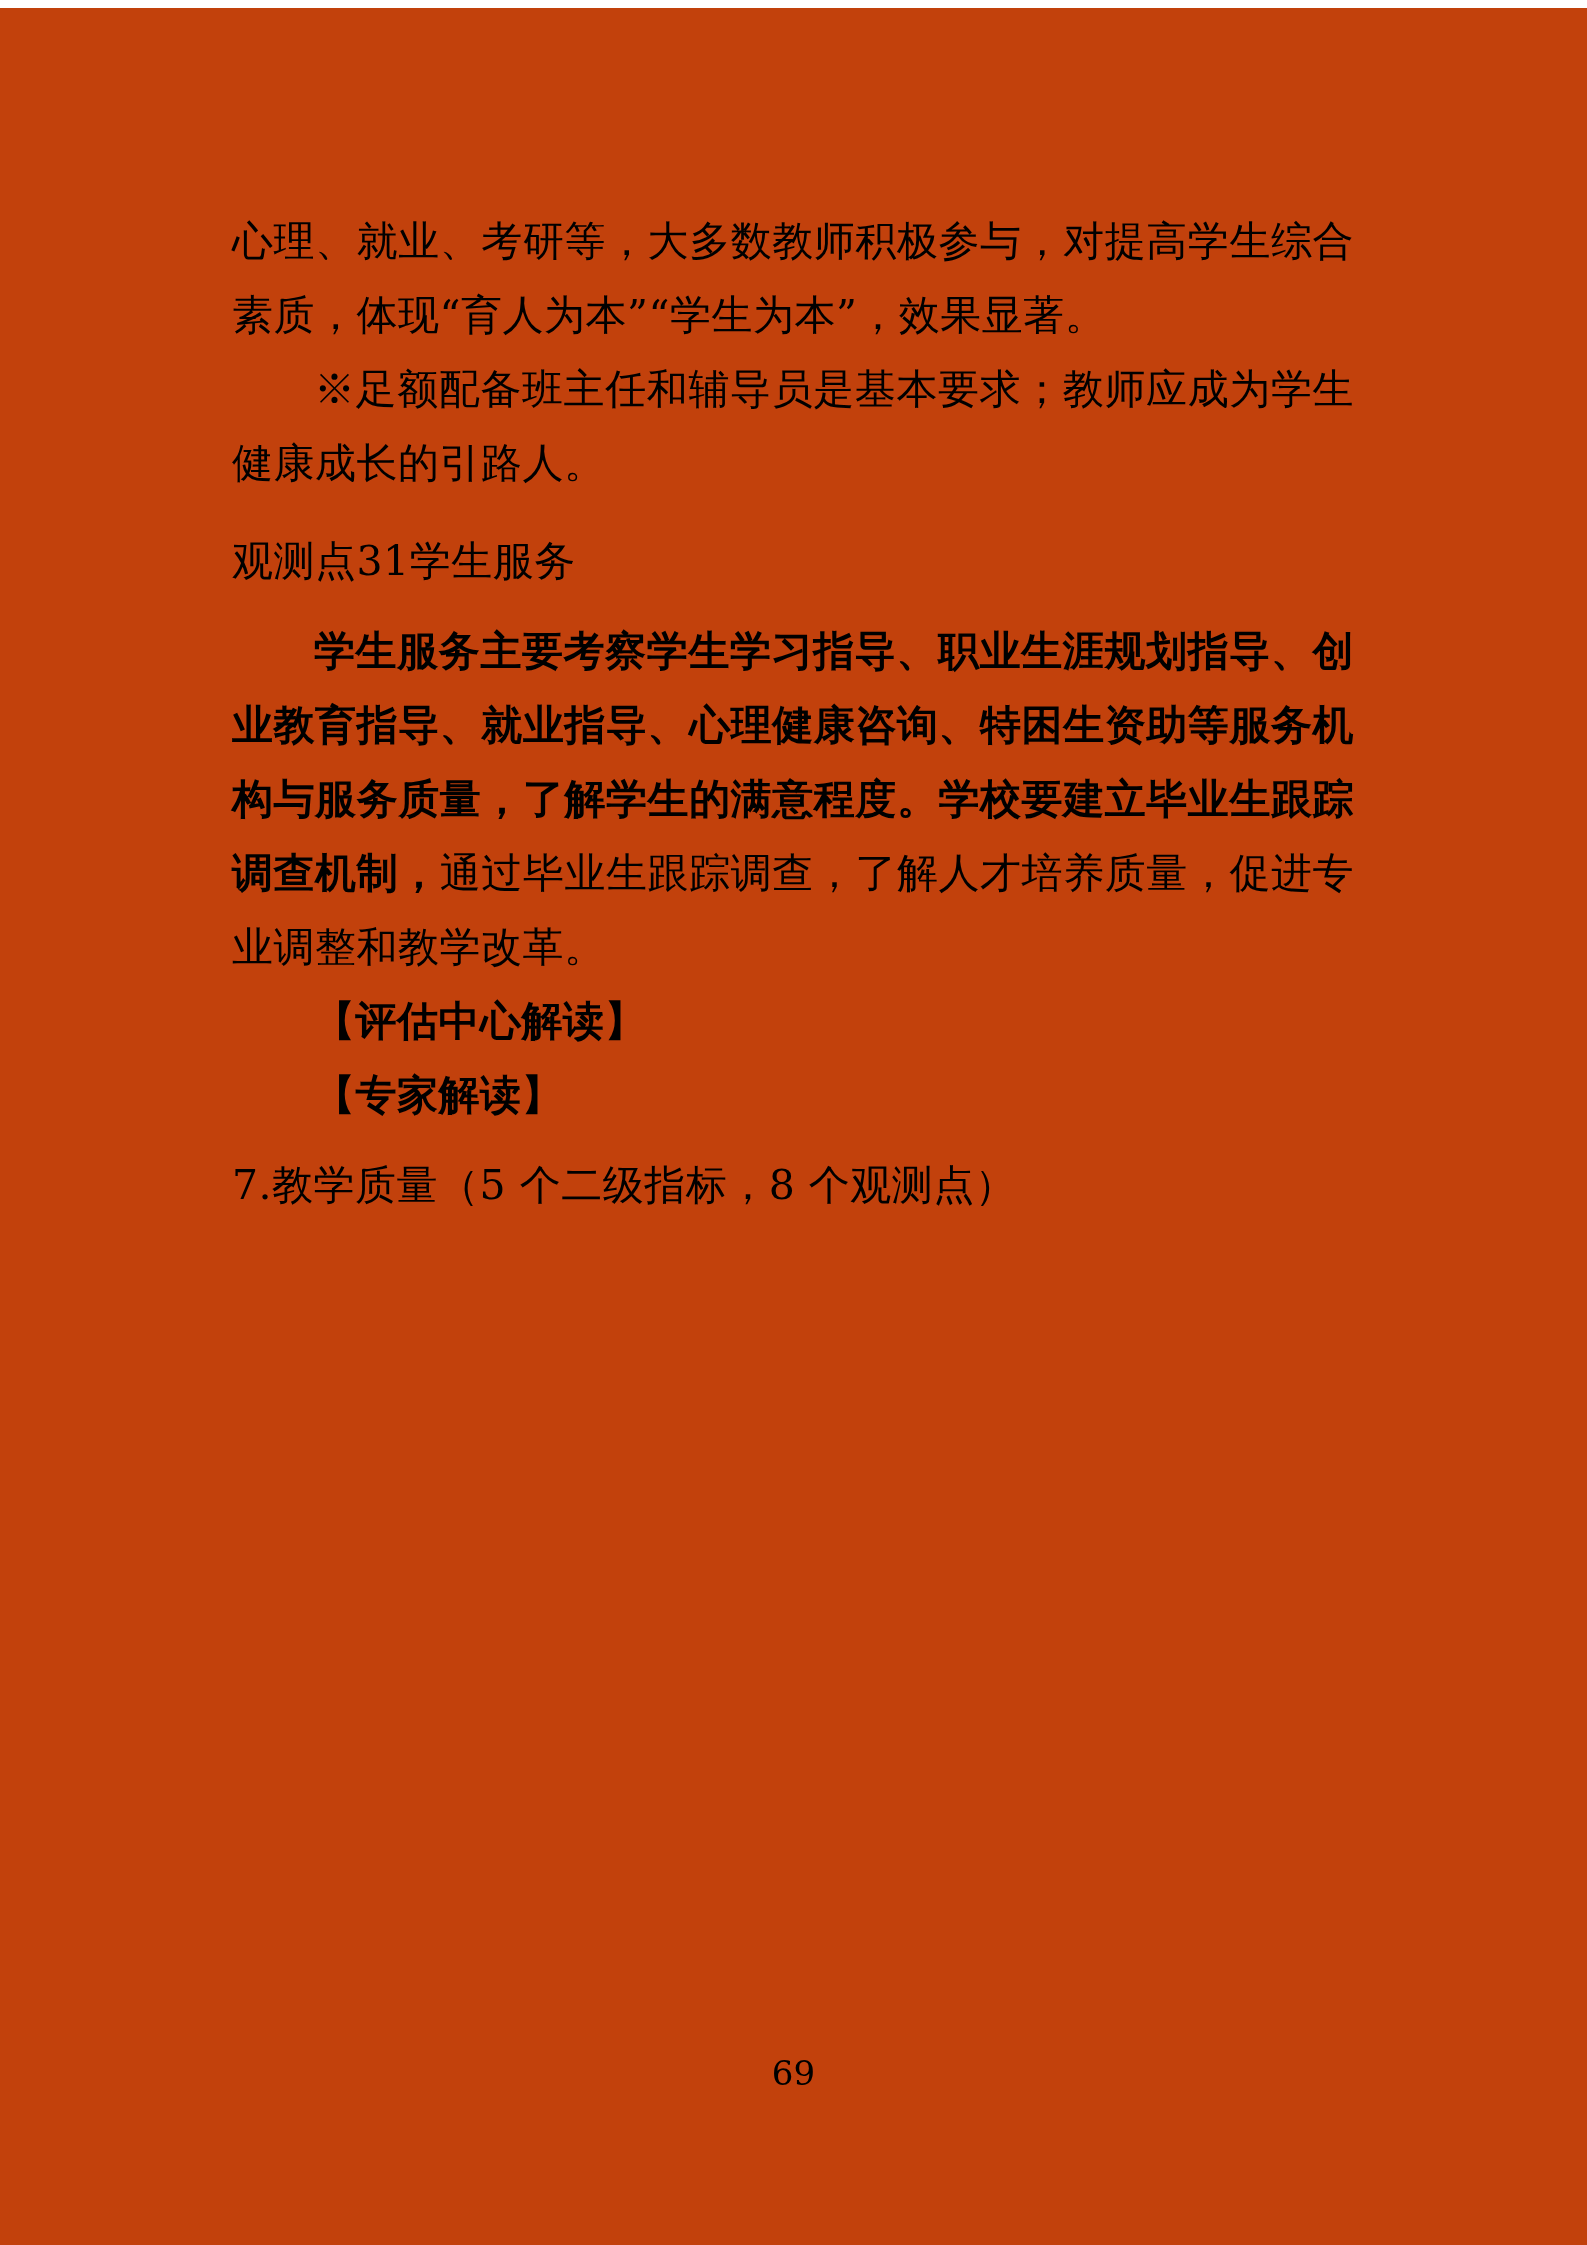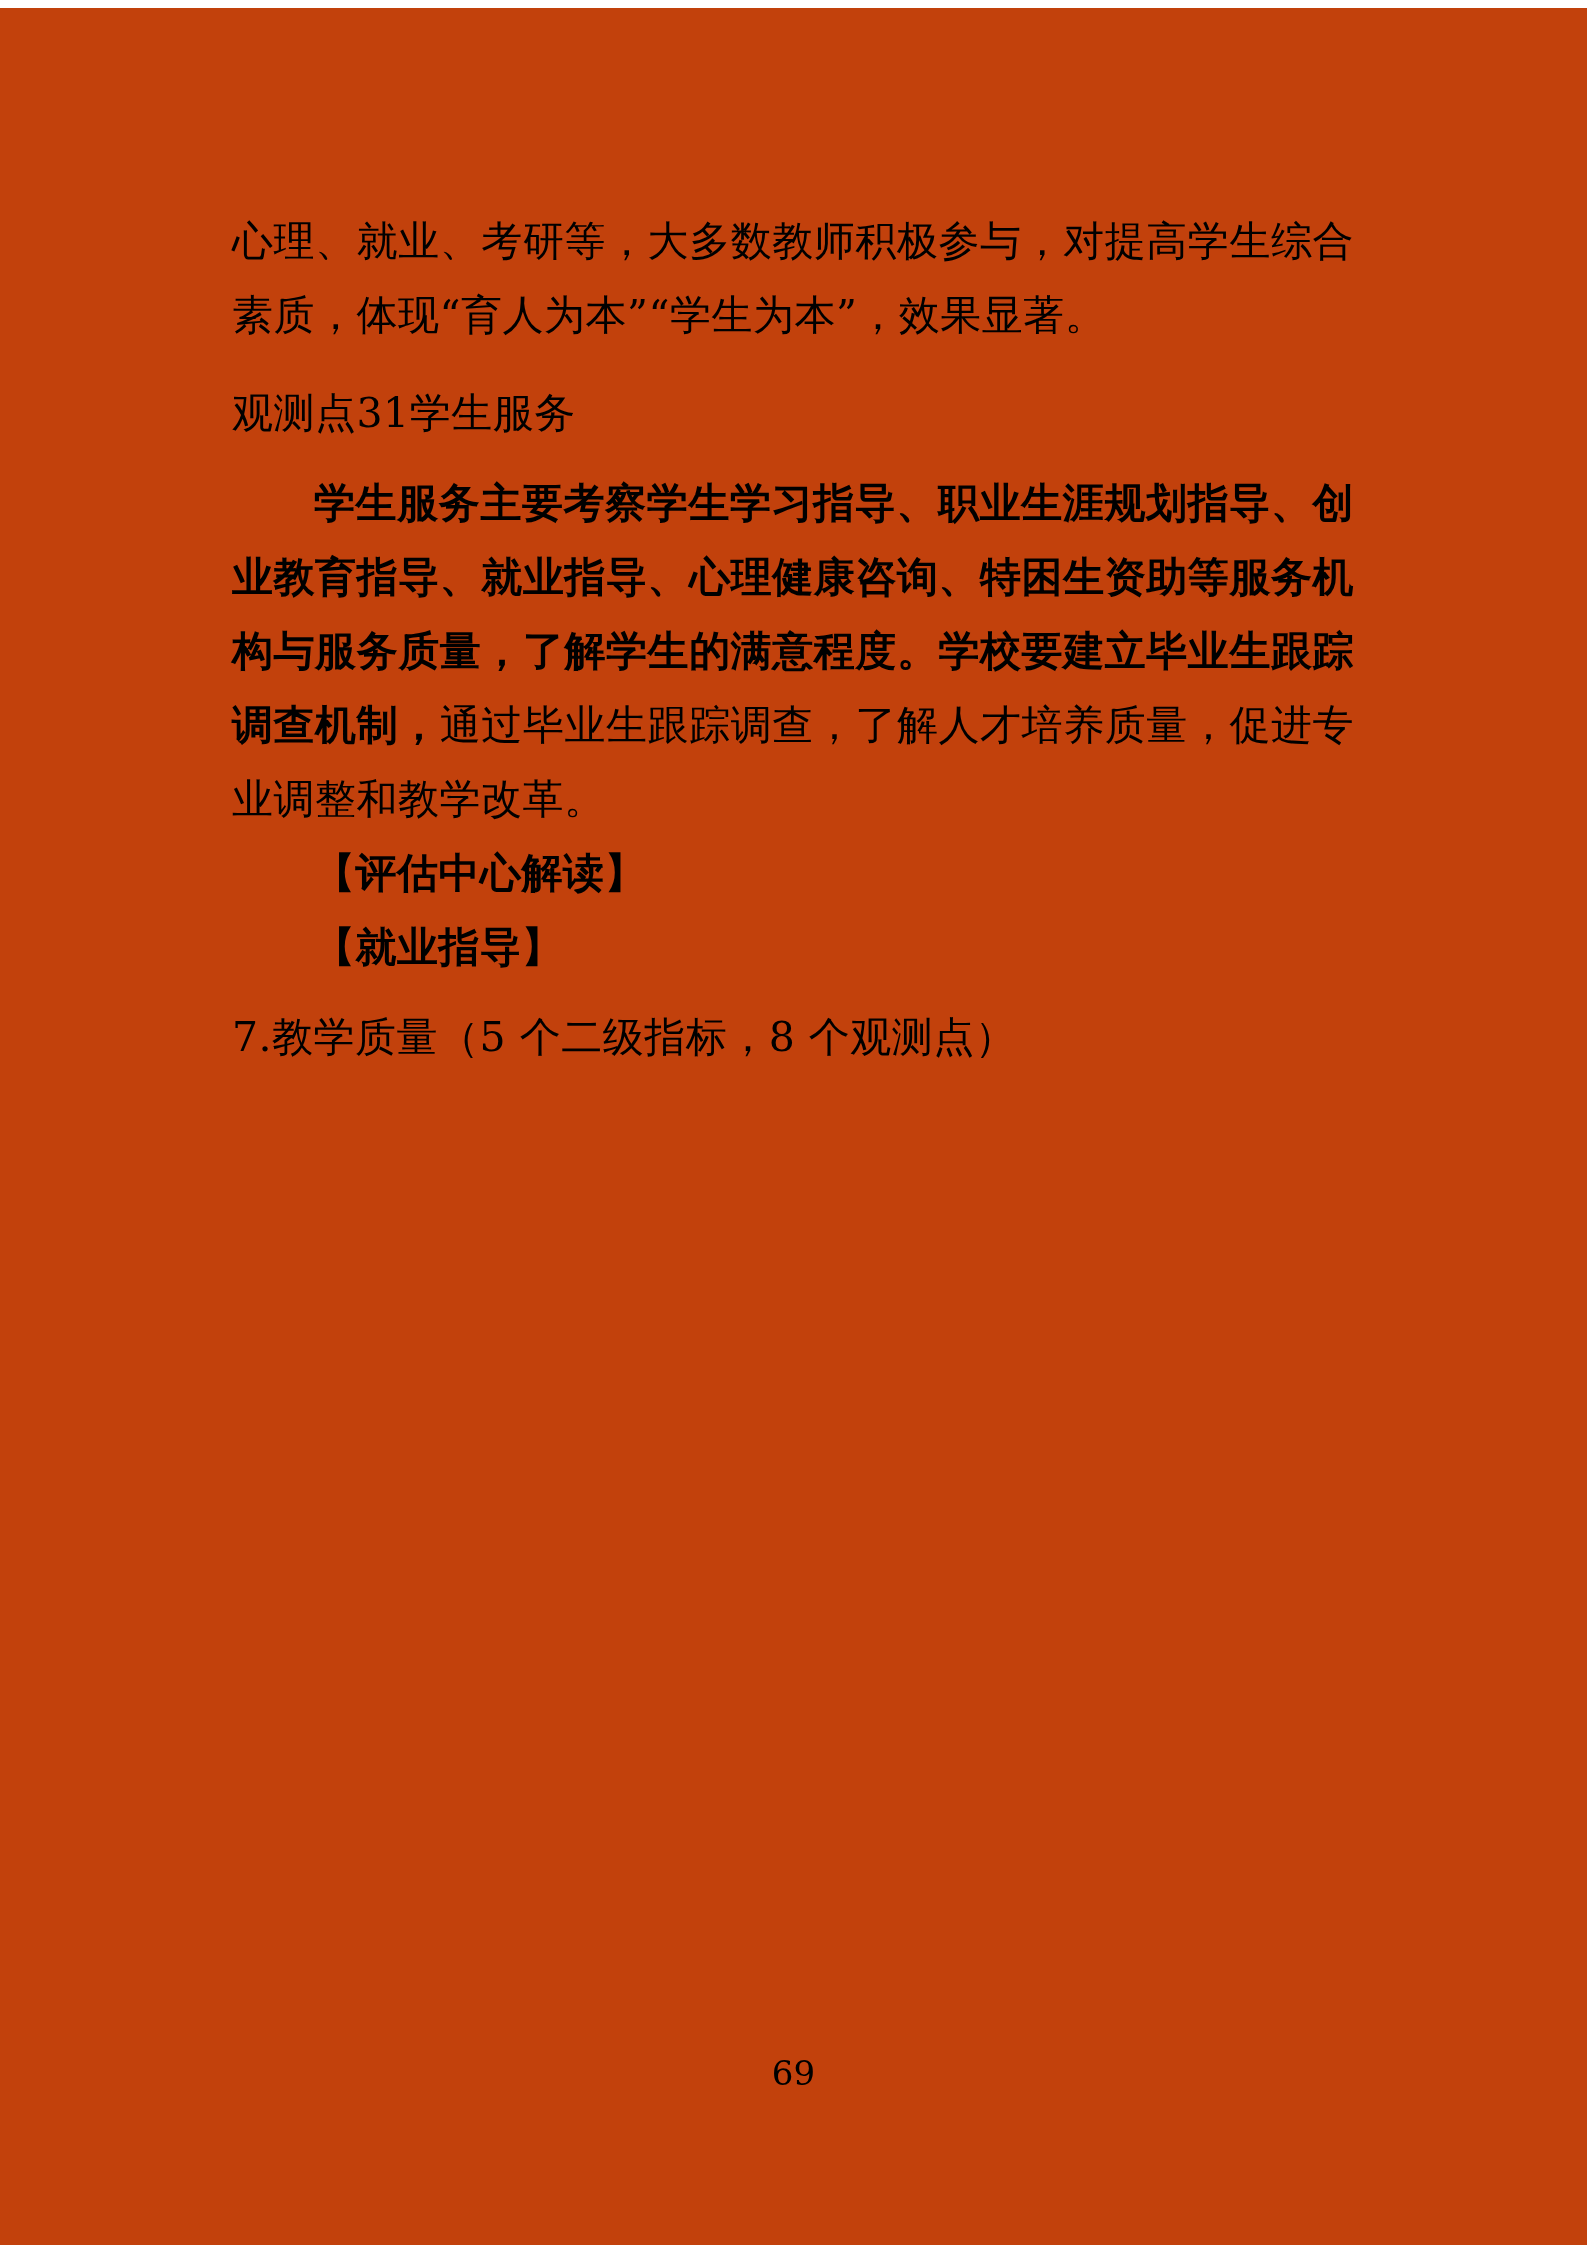--- a/index.html
+++ b/index.html
@@ -59,32 +59,33 @@
   }
 </style>
 </head>
 <body>
 
 <div class="page">
   <div class="content">
 
     <p class="para">心理、就业、考研等，大多数教师积极参与，对提高学生综合素质，体现“育人为本”“学生为本”，效果显著。</p>
 
+    <p class="para indent">※足额配备班主任和辅导员是基本要求；教师应成为学生健康成长的引路人。</p>
 
     <div class="gap-md"></div>
 
     <p class="heading">观测点31学生服务</p>
 
     <div class="gap-sm"></div>
 
     <p class="para indent"><span class="bold">学生服务主要考察学生学习指导、职业生涯规划指导、创业教育指导、就业指导、心理健康咨询、特困生资助等服务机构与服务质量，了解学生的满意程度。学校要建立毕业生跟踪调查机制，</span><span>通过毕业生跟踪调查，了解人才培养质量，促进专业调整和教学改革。</span></p>
 
     <p class="para indent bold">【评估中心解读】</p>
 
-    <p class="para indent bold">【就业指导】</p>
+    <p class="para indent bold">【专家解读】</p>
 
 
 
     <div class="gap-sm"></div>
 
     <p class="heading">7.教学质量（5 个二级指标，8 个观测点）</p>
 
     <div class="gap-sm"></div>
 
 

